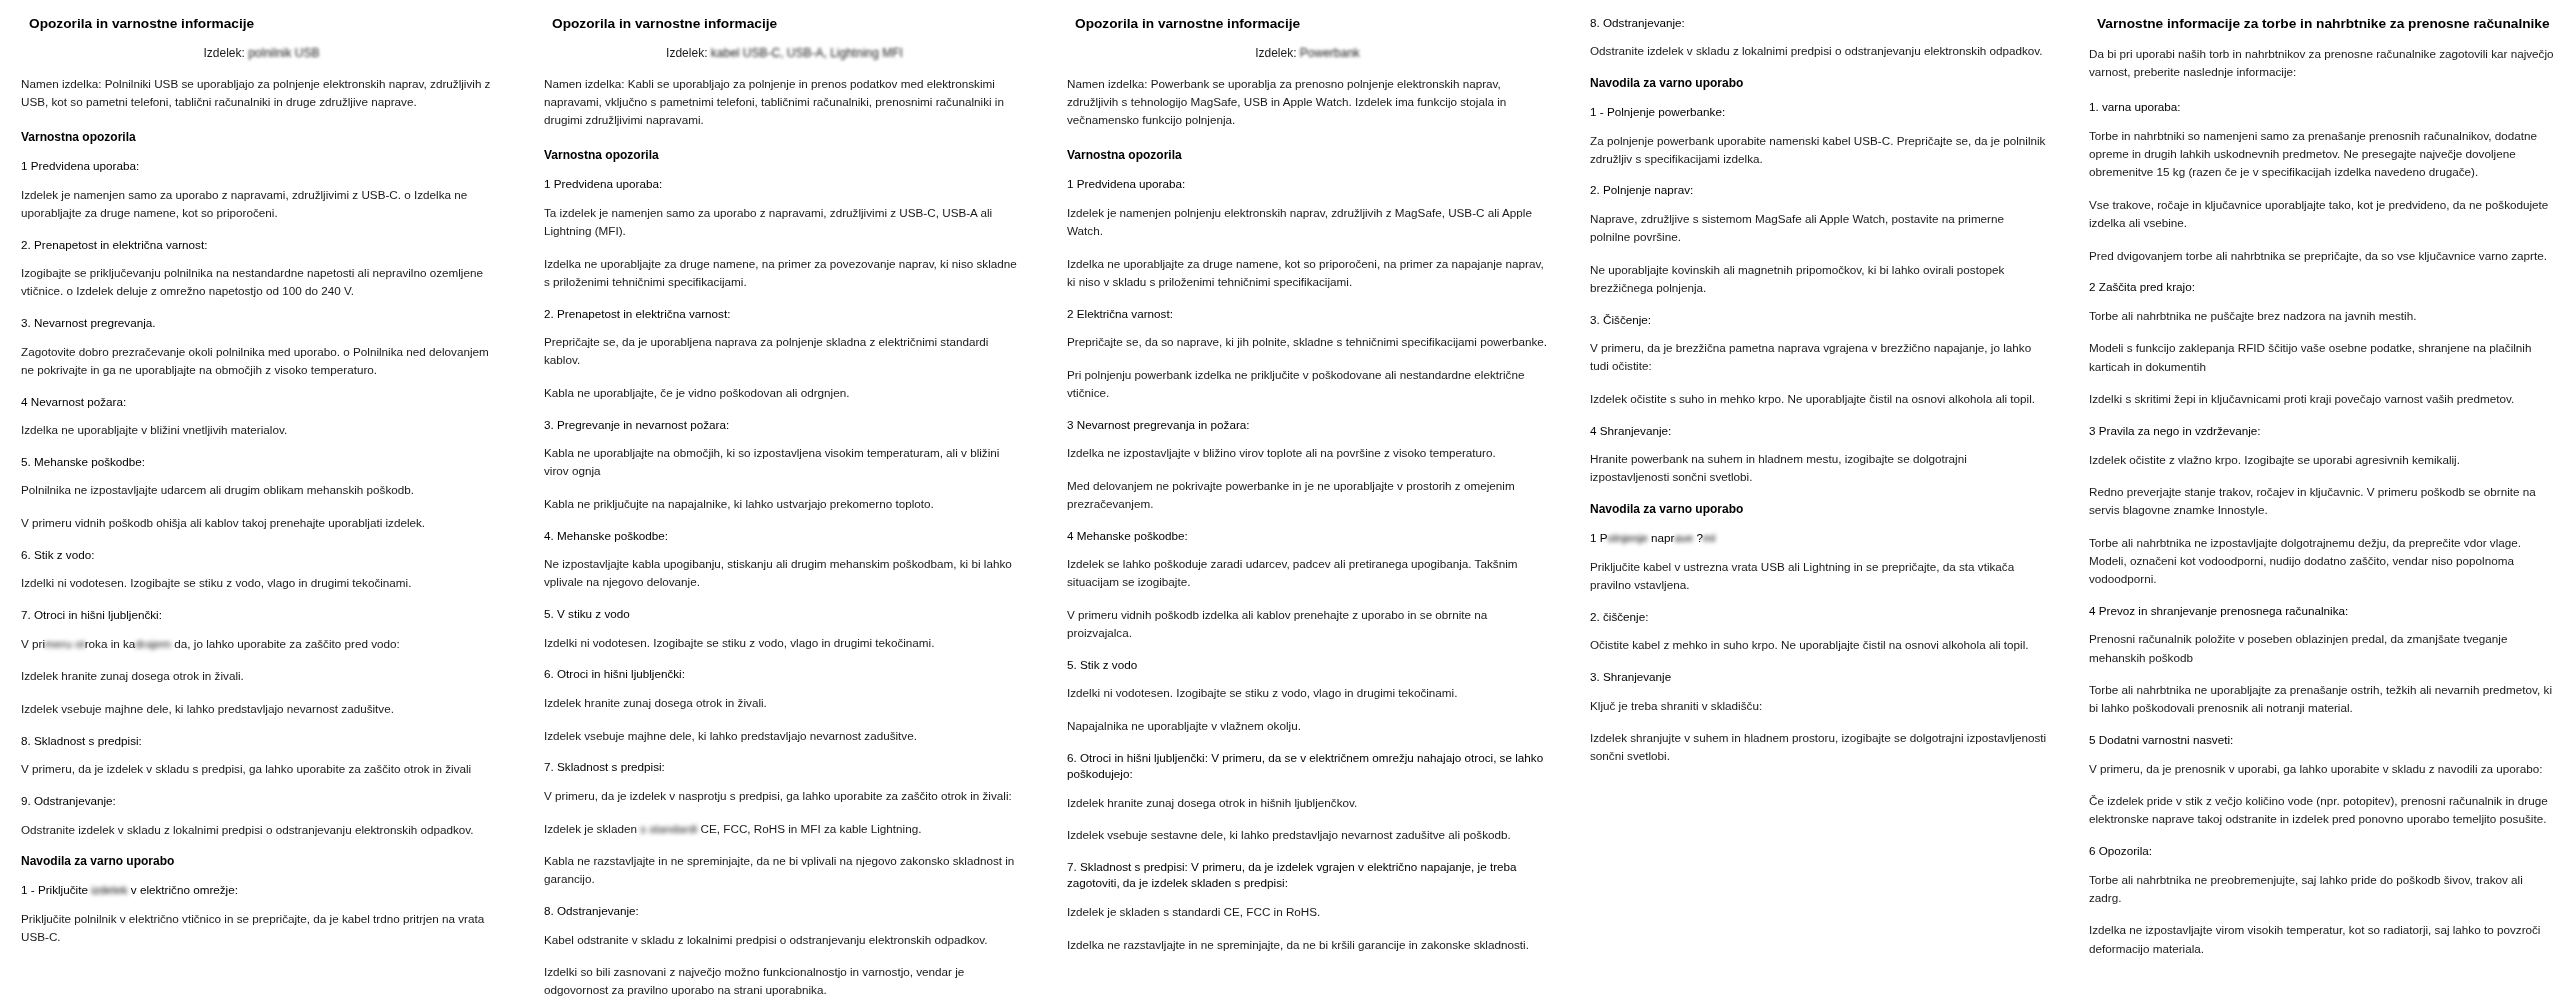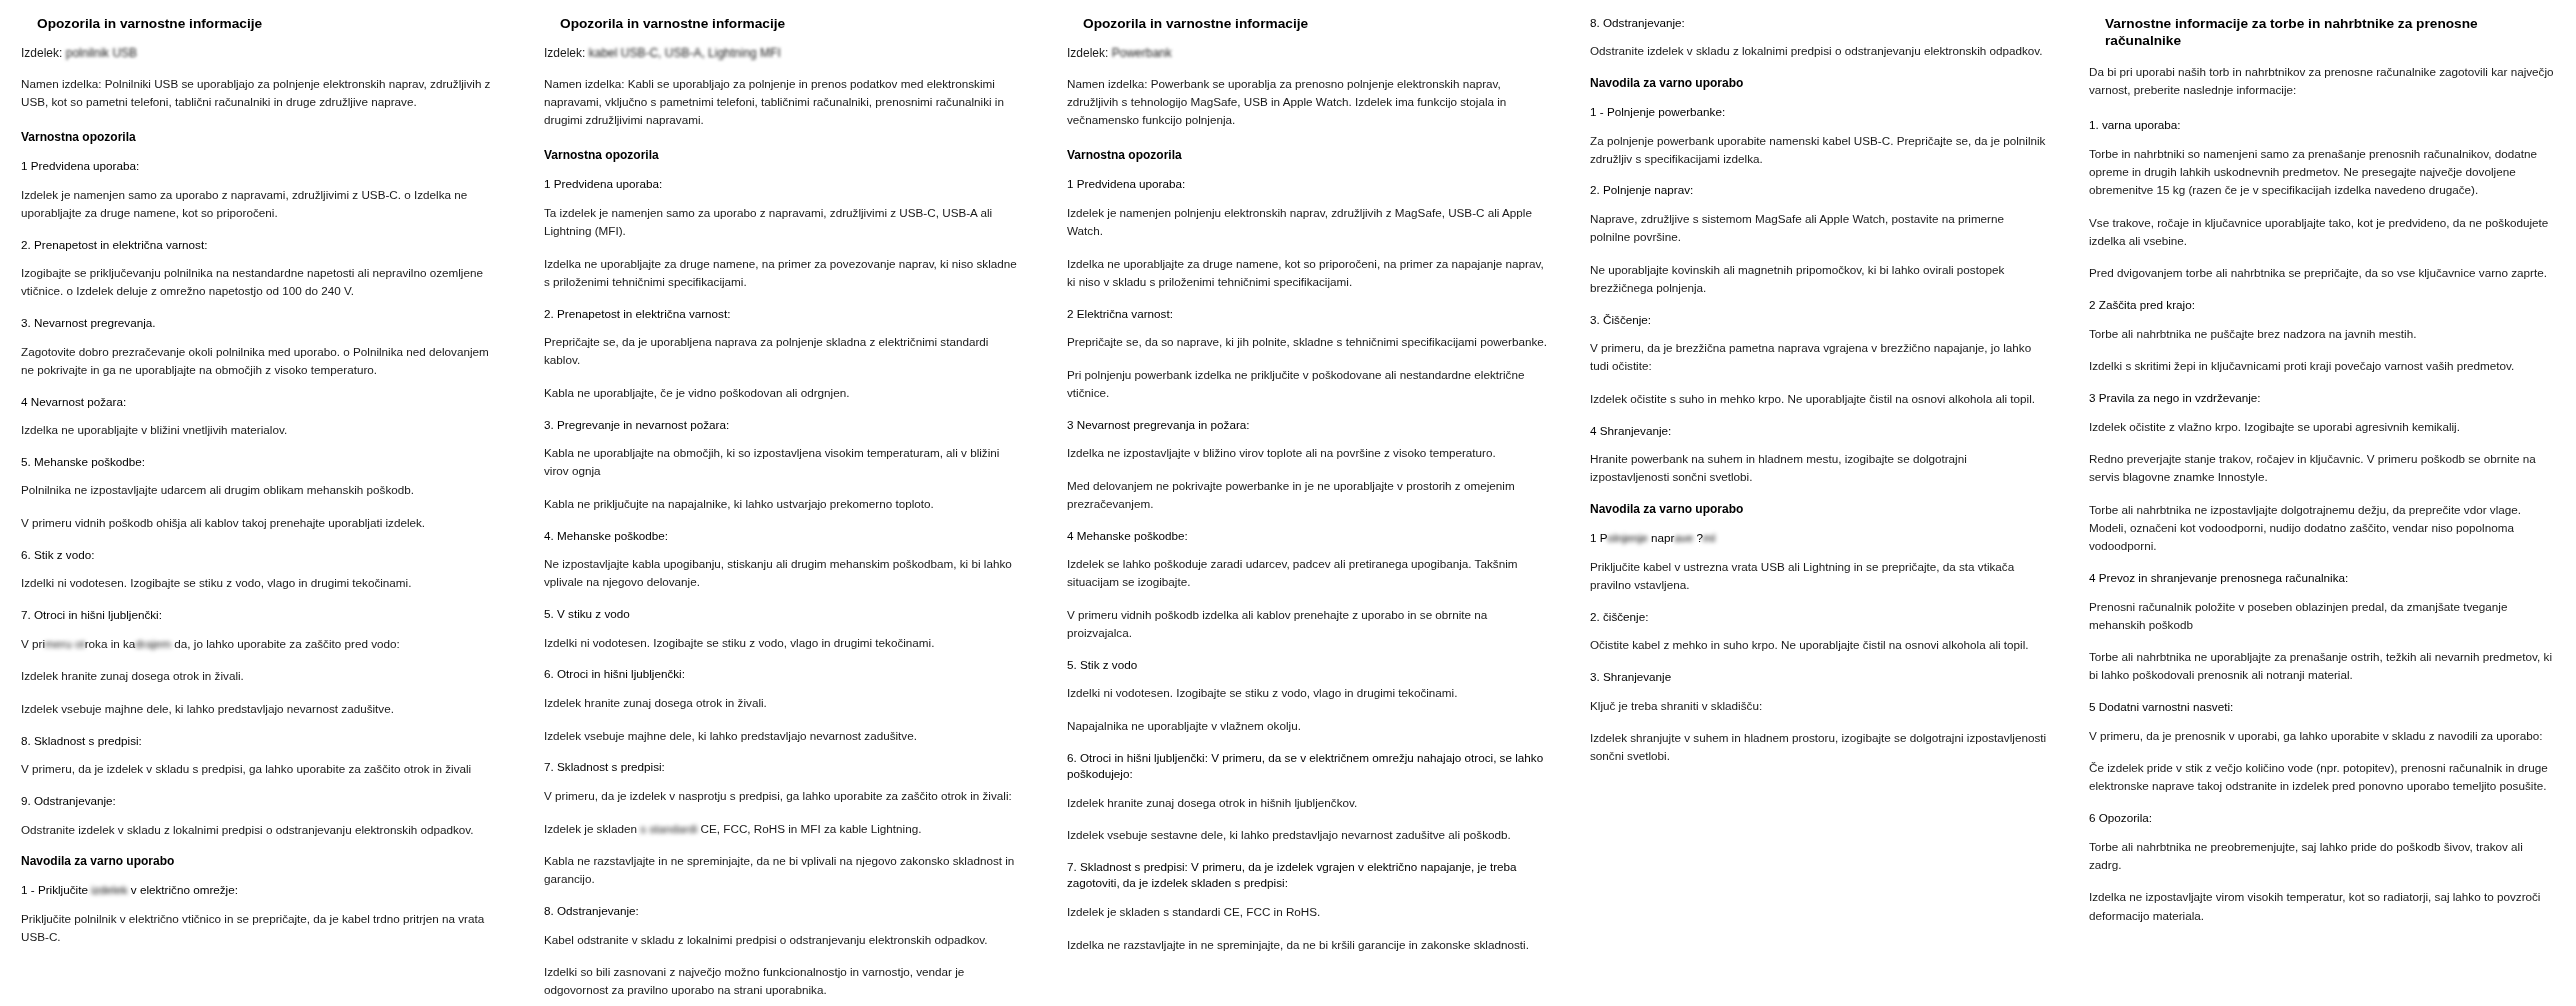--- a/index.html
+++ b/index.html
@@ -30,28 +30,29 @@
   .col-1 { width: 523px; }
   .col-2 { width: 523px; }
   .col-3 { width: 523px; }
   .col-4 { width: 499px; }
   .col-5 { width: 507px; }
 
   .doc-title {
     font-size: 13.7px;
     font-weight: bold;
     line-height: 1.3;
-    margin: 0 0 13px 16px;
+    margin: 0 0 13px 8px;
     color: #000;
   }
   .subject {
     font-size: 12px;
     line-height: 1.4;
     margin: 0 0 13px 0;
     color: #1a1a1a;
+    text-align: center;
   }
   .subject .blur {
     filter: blur(1.8px);
   }
   .lead {
     font-size: 11.7px;
     line-height: 1.55;
     margin: 0 0 17.7px 0;
     color: #1a1a1a;
   }
@@ -206,20 +207,21 @@
   <div class="col col-5">
     <div class="doc-title">Varnostne informacije za torbe in nahrbtnike za prenosne računalnike</div>
     <p class="lead">Da bi pri uporabi naših torb in nahrbtnikov za prenosne računalnike zagotovili kar največjo varnost, preberite naslednje informacije:</p>
     <div>
         <h3 class="sub">1. varna uporaba:</h3>
         <p class="body">Torbe in nahrbtniki so namenjeni samo za prenašanje prenosnih računalnikov, dodatne opreme in drugih lahkih uskodnevnih predmetov. Ne presegajte največje dovoljene obremenitve 15 kg (razen če je v specifikacijah izdelka navedeno drugače).</p>
         <p class="body">Vse trakove, ročaje in ključavnice uporabljajte tako, kot je predvideno, da ne poškodujete izdelka ali vsebine.</p>
         <p class="body">Pred dvigovanjem torbe ali nahrbtnika se prepričajte, da so vse ključavnice varno zaprte.</p>
         <h3 class="sub">2 Zaščita pred krajo:</h3>
         <p class="body">Torbe ali nahrbtnika ne puščajte brez nadzora na javnih mestih.</p>
+        <p class="body">Modeli s funkcijo zaklepanja RFID ščitijo vaše osebne podatke, shranjene na plačilnih karticah in dokumentih</p>
         <p class="body">Izdelki s skritimi žepi in ključavnicami proti kraji povečajo varnost vaših predmetov.</p>
         <h3 class="sub">3 Pravila za nego in vzdrževanje:</h3>
         <p class="body">Izdelek očistite z vlažno krpo. Izogibajte se uporabi agresivnih kemikalij.</p>
         <p class="body">Redno preverjajte stanje trakov, ročajev in ključavnic. V primeru poškodb se obrnite na servis blagovne znamke Innostyle.</p>
         <p class="body">Torbe ali nahrbtnika ne izpostavljajte dolgotrajnemu dežju, da preprečite vdor vlage. Modeli, označeni kot vodoodporni, nudijo dodatno zaščito, vendar niso popolnoma vodoodporni.</p>
         <h3 class="sub">4 Prevoz in shranjevanje prenosnega računalnika:</h3>
         <p class="body">Prenosni računalnik položite v poseben oblazinjen predal, da zmanjšate tveganje mehanskih poškodb</p>
         <p class="body">Torbe ali nahrbtnika ne uporabljajte za prenašanje ostrih, težkih ali nevarnih predmetov, ki bi lahko poškodovali prenosnik ali notranji material.</p>
         <h3 class="sub">5 Dodatni varnostni nasveti:</h3>
         <p class="body">V primeru, da je prenosnik v uporabi, ga lahko uporabite v skladu z navodili za uporabo:</p>

